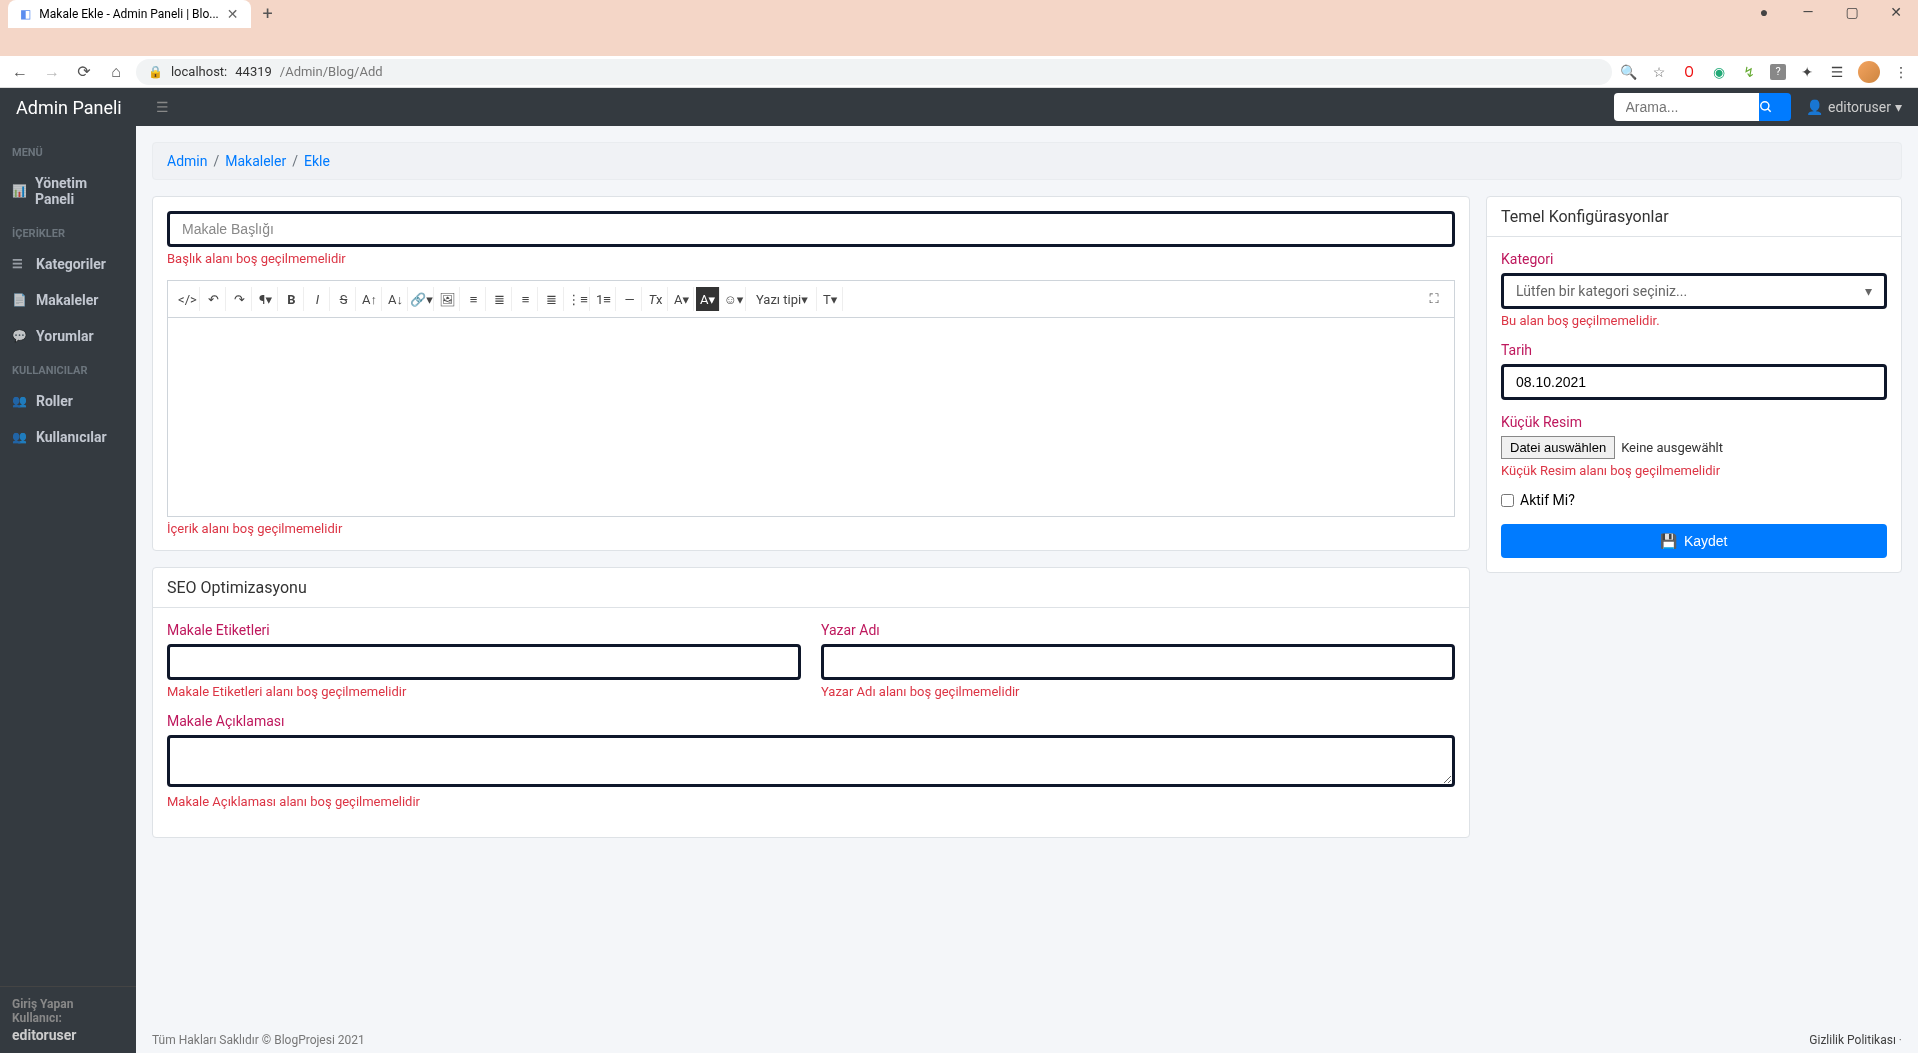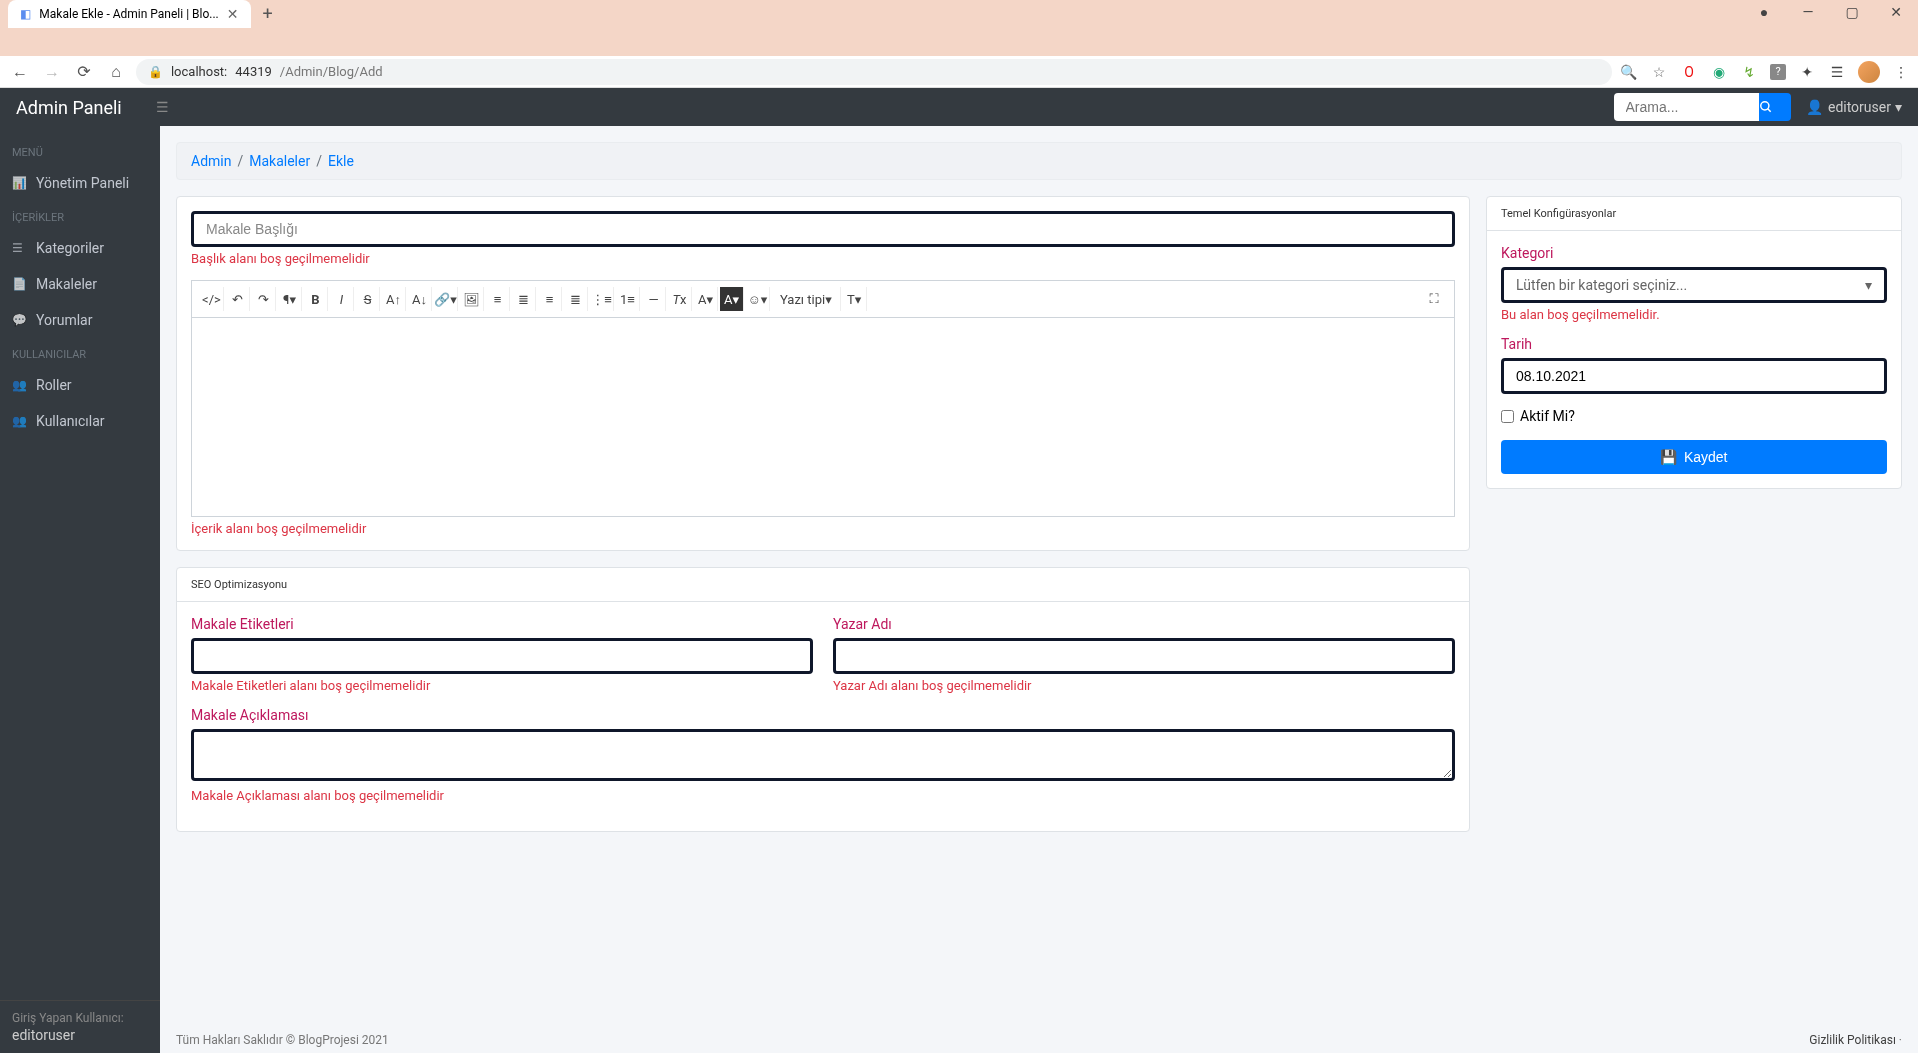--- a/index.html
+++ b/index.html
@@ -163,26 +163,27 @@
       align-items: center;
       gap: 4px;
     }
 
     .body-wrap {
       display: flex;
       flex: 1;
       overflow: hidden;
     }
     .sidebar {
-      width: 160px;
+      width: 136px;
       background: #343a40;
       color: #c2c7d0;
       display: flex;
       flex-direction: column;
       padding-top: 10px;
+      font-weight: bold;
     }
     .side-header {
       font-size: 11px;
       color: #6c757d;
       padding: 10px 12px 6px;
       text-transform: uppercase;
     }
     .side-item {
       padding: 10px 12px;
       font-size: 14px;
@@ -240,21 +241,21 @@
       align-items: flex-start;
     }
     .card {
       background: #fff;
       border: 1px solid #dee2e6;
       border-radius: 4px;
     }
     .card-header {
       padding: 10px 14px;
       border-bottom: 1px solid #dee2e6;
-      font-size: 11px;
+      font-size: 16px;
       color: #333;
     }
     .card-body {
       padding: 14px;
     }
     .main-col {
       flex: 1;
     }
     .side-col {
       width: 416px;
@@ -586,20 +587,28 @@
                 <div class="form-control select-caret" style="color:#666">
                   <span>Lütfen bir kategori seçiniz...</span>
                   <span>▾</span>
                 </div>
                 <span class="error-text">Bu alan boş geçilmemelidir.</span>
               </div>
               <div class="form-group">
                 <label>Tarih</label>
                 <input class="form-control" value="08.10.2021" style="">
               </div>
+              <div class="form-group">
+                <label>Küçük Resim</label>
+                <div class="file-input-row">
+                  <button class="file-btn">Datei auswählen</button>
+                  <span class="file-status">Keine ausgewählt</span>
+                </div>
+                <span class="error-text">Küçük Resim alanı boş geçilmemelidir</span>
+              </div>
               <div class="checkbox-row">
                 <input type="checkbox" style="">
                 <span>Aktif Mi?</span>
               </div>
               <button class="btn-primary">
                 <span>💾</span>
                 <span>Kaydet</span>
               </button>
             </div>
           </div>

